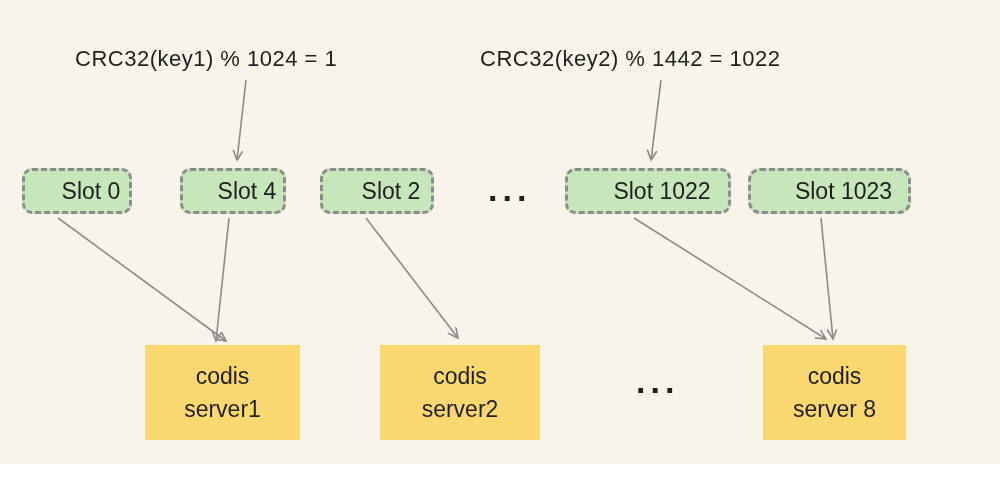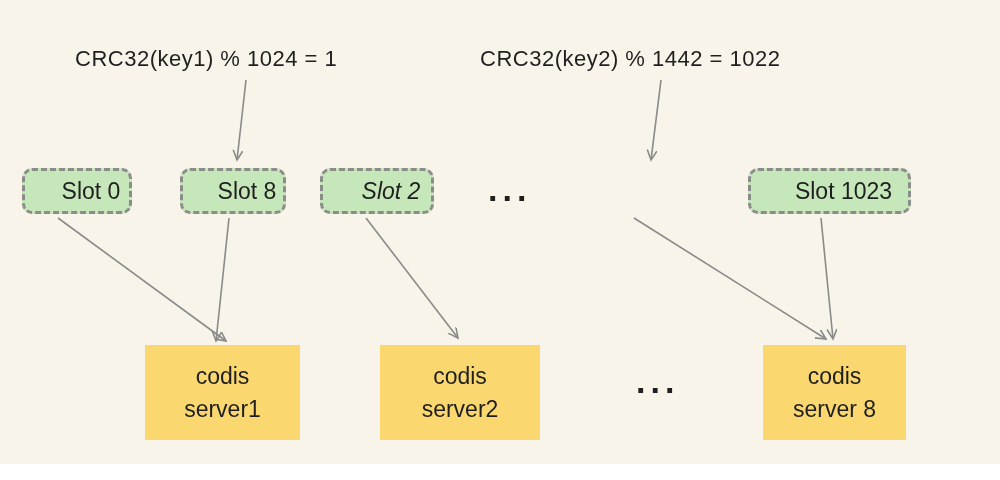--- a/index.html
+++ b/index.html
@@ -96,24 +96,25 @@
     <line class="arrow-line" x1="229" y1="218" x2="216" y2="341" marker-end="url(#arrowhead)"></line>
     <line class="arrow-line" x1="366" y1="218" x2="458" y2="338" marker-end="url(#arrowhead)"></line>
     <line class="arrow-line" x1="634" y1="218" x2="826" y2="339" marker-end="url(#arrowhead)"></line>
     <line class="arrow-line" x1="821" y1="218" x2="833" y2="339" marker-end="url(#arrowhead)"></line>
   </svg>
 
   <div class="formula" style="left:75px;  top:46px;">CRC32(key1) %  1024 = 1</div>
   <div class="formula" style="left:480px; top:46px;">CRC32(key2) %  1442 = 1022</div>
 
   <div class="slot" style="left:22px;  width:110px;">Slot 0</div>
-  <div class="slot" style="left:180px; width:106px;">Slot 8</div>
-  <div class="slot" style="left:320px; width:114px;font-style:italic;">Slot 2</div>
+  <div class="slot" style="left:180px; width:106px;">Slot 4</div>
+  <div class="slot" style="left:320px; width:114px;">Slot 2</div>
   <div class="ellipsis" style="left:488px; top:180px;">...</div>
-  <div class="slot" style="left:748px; width:163px;">Slot 1023</div>
+  <div class="slot" style="left:565px; width:166px;">Slot 1022</div>
+  <div class="slot" style="left:748px; width:163px;border-radius:12px;">Slot 1023</div>
 
   <div class="server" style="left:145px; width:155px;">codis
 server1</div>
   <div class="server" style="left:380px; width:160px;">codis
 server2</div>
   <div class="ellipsis" style="left:636px; top:372px;">...</div>
   <div class="server" style="left:763px; width:143px;">codis
 server 8</div>
 
 </div>

